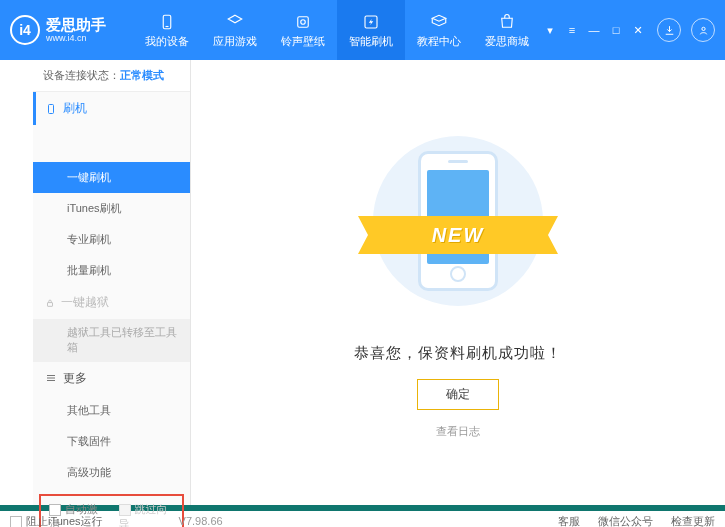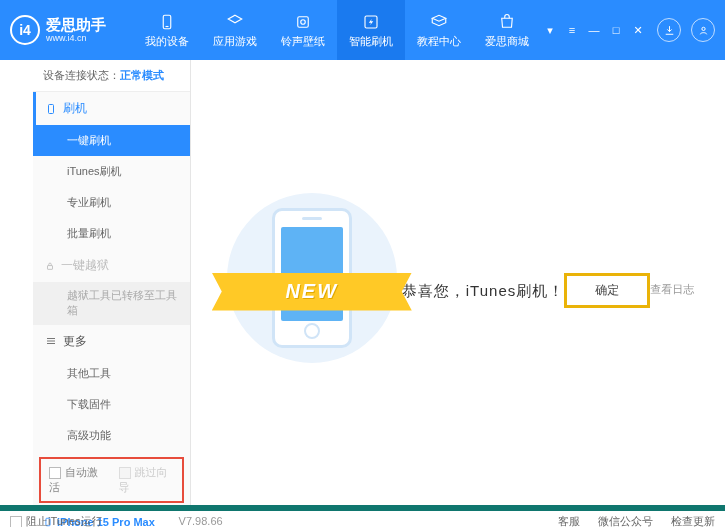--- a/index.html
+++ b/index.html
@@ -18,39 +18,39 @@
 .win-btn { width: 18px; height: 18px; display: flex; align-items: center; justify-content: center; cursor: pointer; font-size: 11px; }
 .circle-btn { width: 24px; height: 24px; border: 1.5px solid rgba(255,255,255,0.7); border-radius: 50%; display: flex; align-items: center; justify-content: center; cursor: pointer; margin-left: 6px; }
 .circle-btn svg { width: 13px; height: 13px; stroke: #fff; fill: none; stroke-width: 1.8; }
 .content { display: flex; height: 445px; padding-left: 33px; }
 .sidebar { width: 158px; border-right: 1px solid #e5e5e5; display: flex; flex-direction: column; background: #fafafa; }
 .status-bar { padding: 8px 10px; font-size: 11px; color: #666; border-bottom: 1px solid #eee; background: #fff; }
 .status-val { color: #2a8cff; font-weight: bold; }
 .side-section { padding: 8px 12px; font-size: 12px; color: #555; display: flex; align-items: center; gap: 6px; cursor: pointer; }
 .side-section.active-parent { border-left: 3px solid #2a8cff; color: #2a8cff; padding-left: 9px; }
 .side-sub { padding: 8px 10px 8px 34px; font-size: 11px; color: #666; cursor: pointer; }
-.side-sub.active { background: #2a8cff; color: #fff; }
+.side-sub.active { background: #2a8cff; color: #fff; margin-top: 37px; }
 .side-sub.disabled { color: #aaa; background: #f0f0f0; white-space: normal; line-height: 1.4; padding-top: 6px; padding-bottom: 6px; }
 .side-section.locked { color: #bbb; align-items: center; }
 .side-icon { width: 12px; height: 12px; }
 .highlight-box { border: 2px solid #e74c3c; margin: 6px; padding: 6px 8px; display: flex; gap: 14px; font-size: 11px; color: #888; }
 .chk { width: 12px; height: 12px; border: 1px solid #bbb; display: inline-block; vertical-align: middle; margin-right: 4px; background: #fff; }
 .chk.disabled { border-color: #ddd; background: #f5f5f5; }
 .device-info { padding: 6px 10px; font-size: 11px; }
 .device-name { color: #2a8cff; font-weight: bold; display: flex; align-items: center; gap: 4px; }
-.main { flex: 1; display: flex; align-items: center; justify-content: center; position: relative; background: #fff; }
+.main { flex: 1; display: flex; flex-direction: column; align-items: center; justify-content: center; position: relative; background: #fff; }
 .illus { position: relative; width: 180px; height: 200px; }
 .circle-bg { position: absolute; width: 170px; height: 170px; border-radius: 50%; background: #eaf3fc; top: 10px; left: 5px; display: flex; align-items: center; justify-content: center; }
 .phone { width: 80px; height: 140px; background: #fff; border: 3px solid #d0e4f7; border-radius: 10px; position: relative; }
 .phone::before { content: ''; position: absolute; top: 6px; left: 50%; transform: translateX(-50%); width: 20px; height: 3px; background: #d0e4f7; border-radius: 2px; }
 .phone::after { content: ''; position: absolute; bottom: 6px; left: 50%; transform: translateX(-50%); width: 12px; height: 12px; border: 2px solid #d0e4f7; border-radius: 50%; }
 .phone-screen { position: absolute; top: 16px; left: 6px; right: 6px; bottom: 24px; background: #5eb3f5; border-radius: 2px; }
 .ribbon { position: absolute; top: 90px; left: -10px; right: -10px; height: 38px; background: #ffc926; display: flex; align-items: center; justify-content: center; font-weight: bold; font-size: 20px; color: #fff; font-style: italic; letter-spacing: 2px; clip-path: polygon(0 0, 100% 0, 95% 50%, 100% 100%, 0 100%, 5% 50%); text-shadow: 1px 1px 0 #e0a800; }
 .success-msg { margin-top: 18px; font-size: 15px; color: #333; letter-spacing: 1px; }
-.confirm-btn { margin-top: 16px; padding: 6px 28px; border: 3px solid #eab308; background: #fff; font-size: 12px; cursor: pointer; color: #444; }
+.confirm-btn { margin-top: 16px; padding: 6px 28px; border: 1px solid #eab308; background: #fff; font-size: 12px; cursor: pointer; color: #444; }
 .view-log { margin-top: 14px; font-size: 11px; color: #999; cursor: pointer; }
 .footer { height: 26px; border-top: 6px solid #0f766e; display: flex; align-items: center; padding: 0 10px; font-size: 11px; color: #666; gap: 16px; }
 .footer-right { margin-left: auto; display: flex; gap: 18px; }
 .lock-icon { width: 10px; height: 10px; }
 </style>
 </head>
 <body>
 
 <div class="titlebar">
   <div class="logo-wrap">
@@ -187,21 +187,21 @@
 
   <div class="main">
     <div class="illus">
       <div class="circle-bg">
         <div class="phone">
             <div class="phone-screen"></div>
           </div>
       </div>
       <div class="ribbon">NEW</div>
     </div>
-    <div class="success-msg">恭喜您，iTunes刷机！</div>
+    <div class="success-msg">恭喜您，保资料刷机成功啦！</div>
     <button class="confirm-btn">确定</button>
     <a class="view-log">查看日志</a>
   </div>
 </div>
 
 <div class="footer">
   <label><span class="chk"></span><span>阻止iTunes运行</span></label>
   <span style="margin-left:60px;color:#999">V7.98.66</span>
   <div class="footer-right">
     <a>客服</a>

